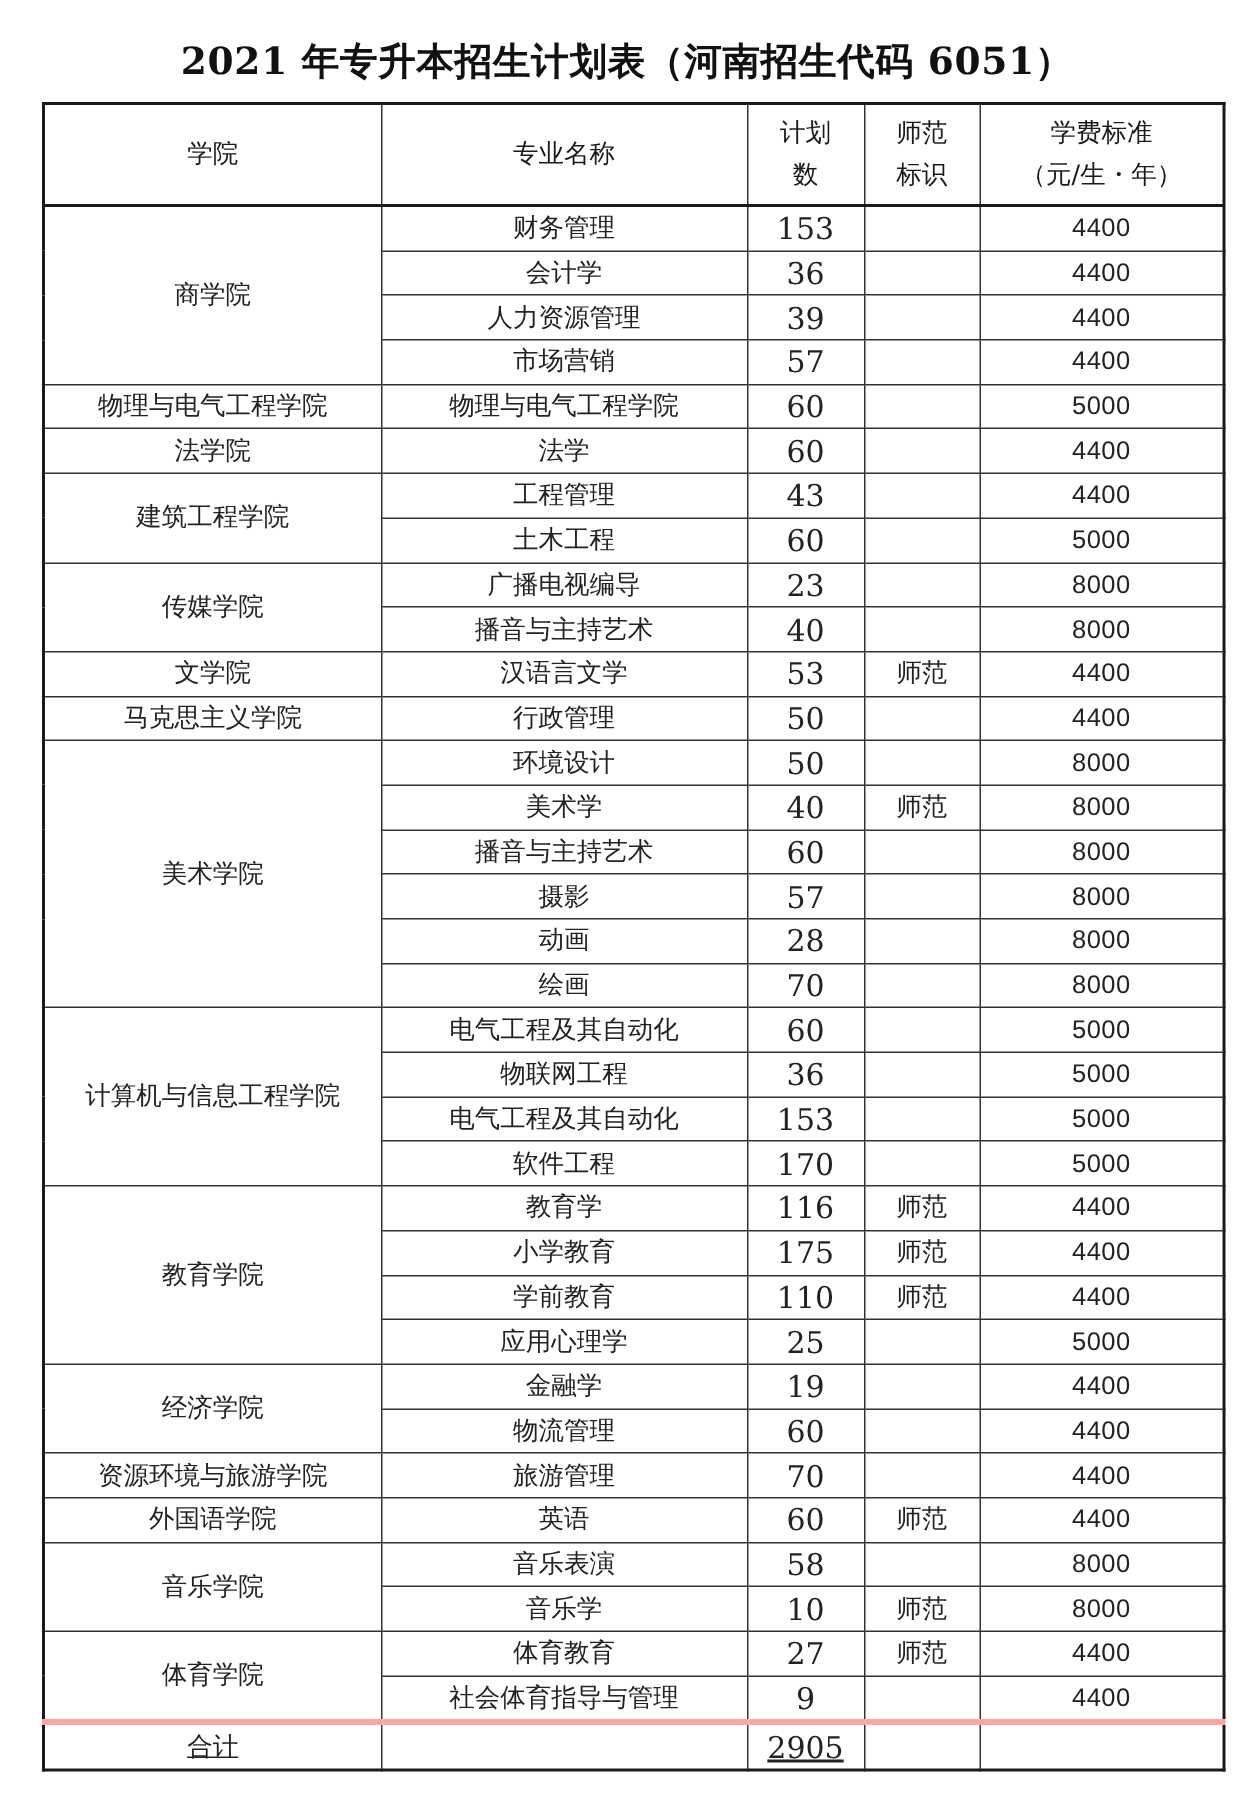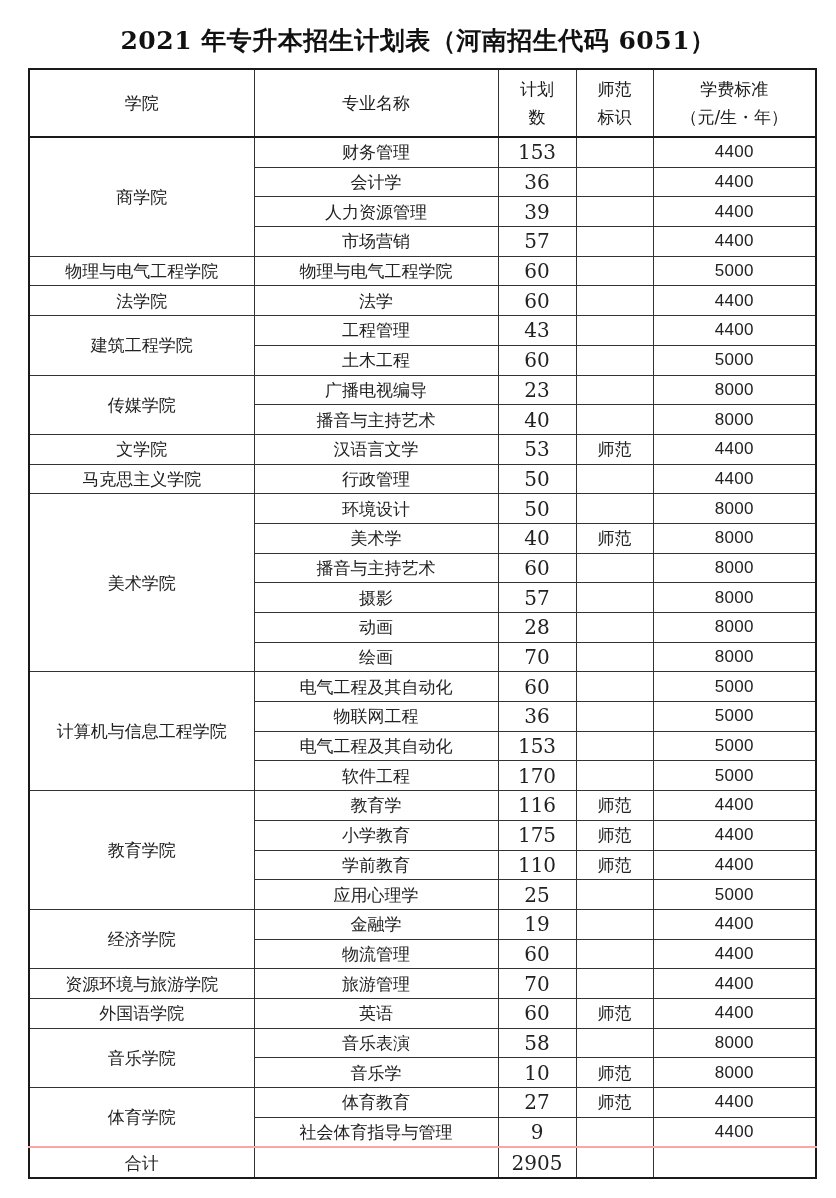--- a/index.html
+++ b/index.html
@@ -13,21 +13,21 @@
           border: 2px solid #1a1a1a; }
   col.c1 { width: 225px; } col.c2 { width: 244px; } col.c3 { width: 78px; }
   col.c4 { width: 77px; } col.c5 { width: 163px; }
   th, td { border: 1px solid #333; text-align: center; vertical-align: middle; padding: 0;
            font-family: "DejaVu Sans", "Liberation Sans", sans-serif; font-weight: normal; }
   th { height: 66px; font-size: 17px; line-height: 28px; color: #1a1a1a; }
   thead tr { border-bottom: 2px solid #1a1a1a; }
   td { height: 28.7px; font-size: 17px; line-height: 20px; color: #222; }
   td.num { font-family: "DejaVu Serif", "Liberation Serif", serif; font-size: 20px; }
   td.fee { font-family: "Liberation Sans", "DejaVu Sans", sans-serif; font-size: 17px; letter-spacing: 0.3px; margin-left: 24px; }
-  tr.total td { border-top: 2px solid #fca5a5; height: 29px; }
+  tr.total td { border-top: 4px solid #fca5a5; height: 29px; text-decoration: underline; }
 </style>
 </head>
 <body>
 
 <div class="title">2021 年专升本招生计划表（河南招生代码 6051）</div>
 
 <table>
   <colgroup>
     <col class="c1">
       <col class="c2">

